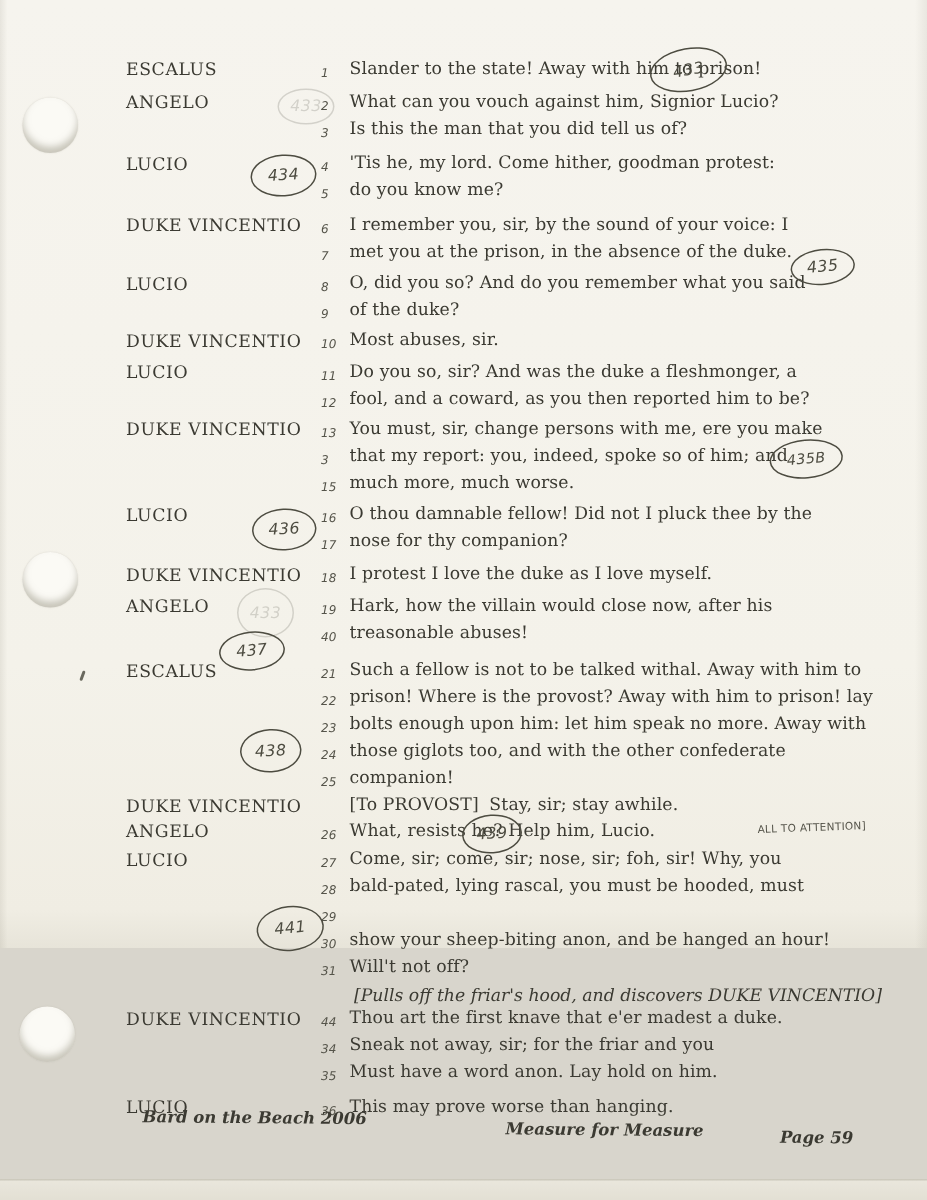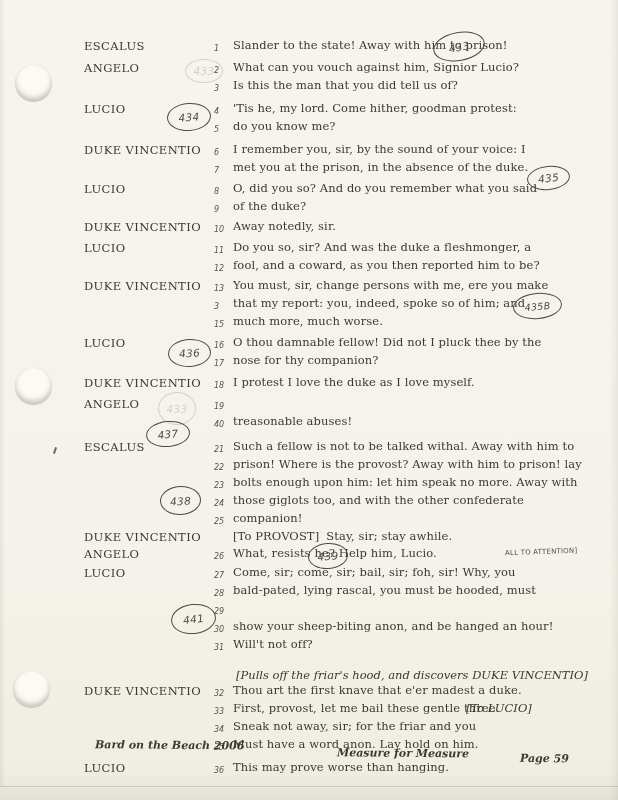--- a/index.html
+++ b/index.html
@@ -1,18 +1,18 @@
 <!DOCTYPE html>
 <html><head>
 <meta charset="utf-8">
 <style>
   html,body{margin:0;padding:0;}
   body{width:618px;height:800px;overflow:hidden;background:#d8d5cc;}
   .page{
-    position:relative;width:618px;height:800px;
+    position:relative;width:618px;height:632px;
     background:linear-gradient(180deg,#f6f4ee 0%,#f4f2ea 70%,#f0ede3 96%,#e7e4d9 100%);
     font-family:"DejaVu Serif","Liberation Serif",serif;
     color:#3b3a32;
   }
   .page::after{content:"";position:absolute;top:0;right:0;width:8px;height:100%;
     background:linear-gradient(90deg,rgba(0,0,0,0) 0%,rgba(120,115,100,0.10) 100%);pointer-events:none;}
   .page::before{content:"";position:absolute;top:0;left:0;width:5px;height:100%;
     background:linear-gradient(90deg,rgba(120,115,100,0.12) 0%,rgba(0,0,0,0) 100%);pointer-events:none;}
   .hole{position:absolute;width:37px;height:37px;border-radius:50%;
     background:#fbfaf5;box-shadow:inset 0 -4px 5px rgba(150,145,128,0.50), 0 0 1px rgba(160,155,140,0.35);}
@@ -120,21 +120,21 @@
             <span class="txt">of the duke?</span>
           </div>
       </div>
     </div>
 
     <div class="speech" style="margin-top:2px;">
       <div class="speaker">DUKE VINCENTIO</div>
       <div class="lines">
         <div class="line">
             <span class="num">10</span>
-            <span class="txt">Away notedly, sir.</span>
+            <span class="txt">Most abuses, sir.</span>
           </div>
       </div>
     </div>
 
     <div class="speech" style="margin-top:3px;">
       <div class="speaker">LUCIO</div>
       <div class="lines">
         <div class="line">
             <span class="num">11</span>
             <span class="txt">Do you so, sir? And was the duke a fleshmonger, a</span>
@@ -186,20 +186,21 @@
             <span class="txt">I protest I love the duke as I love myself.</span>
           </div>
       </div>
     </div>
 
     <div class="speech" style="margin-top:3px;">
       <div class="speaker">ANGELO</div>
       <div class="lines">
         <div class="line">
             <span class="num">19</span>
+            <span class="txt">Hark, how the villain would close now, after his</span>
           </div>
         <div class="line">
             <span class="num">40</span>
             <span class="txt">treasonable abuses!</span>
           </div>
       </div>
     </div>
 
     <div class="speech" style="margin-top:7px;">
       <div class="speaker">ESCALUS</div>
@@ -245,58 +246,53 @@
             <span class="txt">What, resists he? Help him, Lucio.</span>
           </div>
       </div>
     </div>
 
     <div class="speech" style="margin-top:1px;">
       <div class="speaker">LUCIO</div>
       <div class="lines">
         <div class="line">
             <span class="num">27</span>
-            <span class="txt">Come, sir; come, sir; bail, sir; foh, sir! Why, you</span>
+            <span class="txt">Come, sir; come, sir; nose, sir; foh, sir! Why, you</span>
           </div>
         <div class="line">
             <span class="num">28</span>
             <span class="txt">bald-pated, lying rascal, you must be hooded, must</span>
           </div>
         <div class="line">
             <span class="num">29</span>
           </div>
         <div class="line">
             <span class="num">30</span>
             <span class="txt">show your sheep-biting anon, and be hanged an hour!</span>
           </div>
         <div class="line">
             <span class="num">31</span>
             <span class="txt">Will't not off?</span>
           </div>
       </div>
     </div>
 
-    <div class="speech" style="margin-top:13px;">
+    <div class="speech" style="margin-top:1px;">
       <div class="speaker"></div>
       <div class="lines">
         <div class="stage-line">[Pulls off the friar's hood, and discovers DUKE VINCENTIO]</div>
       </div>
     </div>
 
     <div class="speech">
       <div class="speaker">DUKE VINCENTIO</div>
       <div class="lines">
         <div class="line">
-            <span class="num">32</span>
+            <span class="num">44</span>
             <span class="txt">Thou art the first knave that e'er madest a duke.</span>
-          </div>
-        <div class="line">
-            <span class="num">33</span>
-            <span class="txt">First, provost, let me bail these gentle three.</span>
-            <span class="right-dir">[To LUCIO]</span>
           </div>
         <div class="line">
             <span class="num">34</span>
             <span class="txt">Sneak not away, sir; for the friar and you</span>
           </div>
         <div class="line">
             <span class="num">35</span>
             <span class="txt">Must have a word anon. Lay hold on him.</span>
           </div>
       </div>

